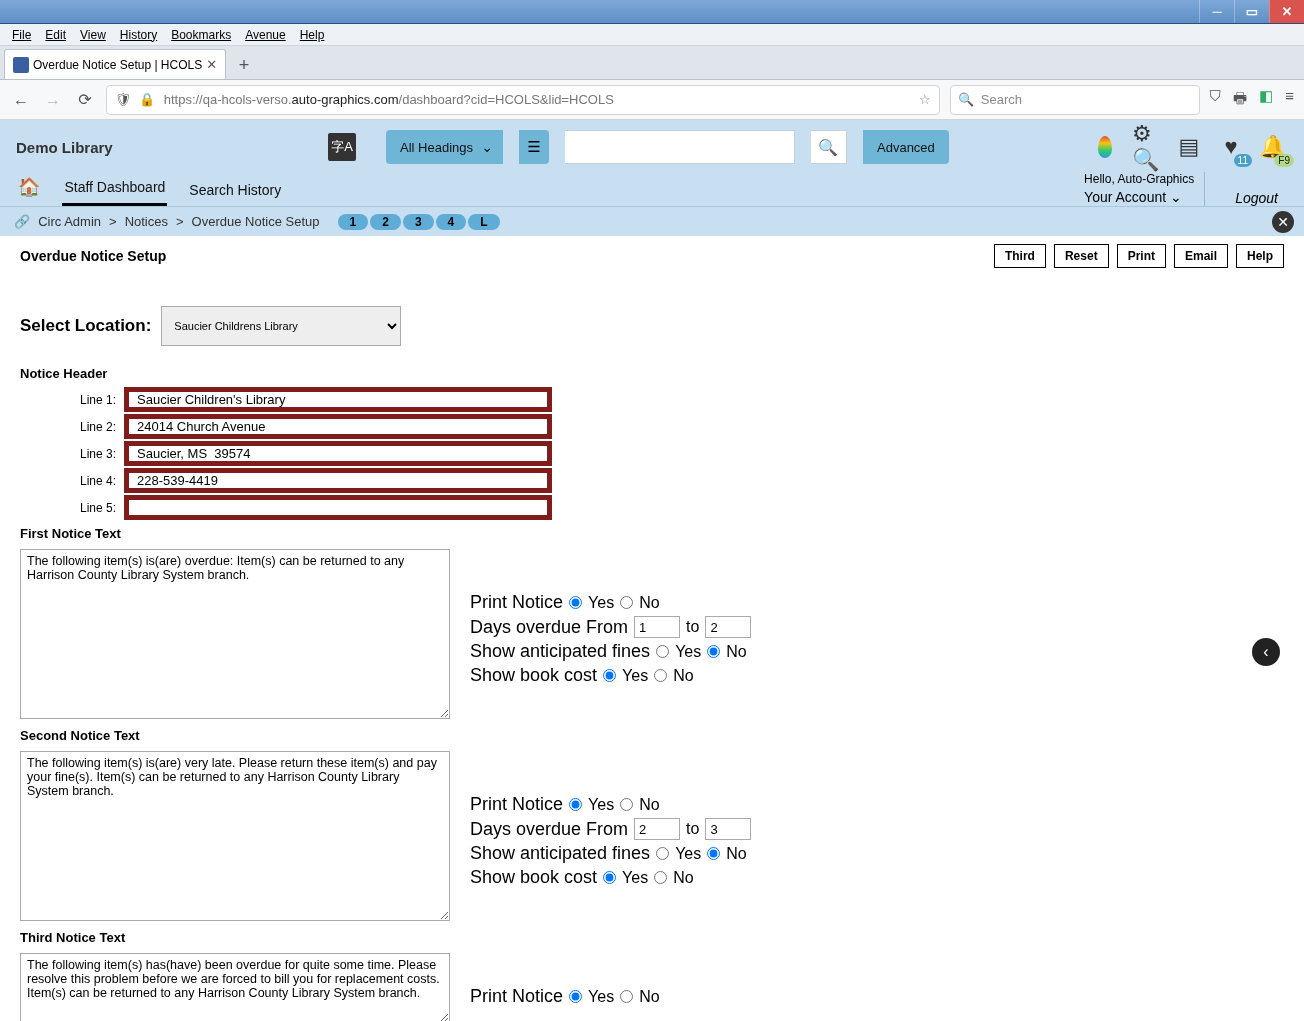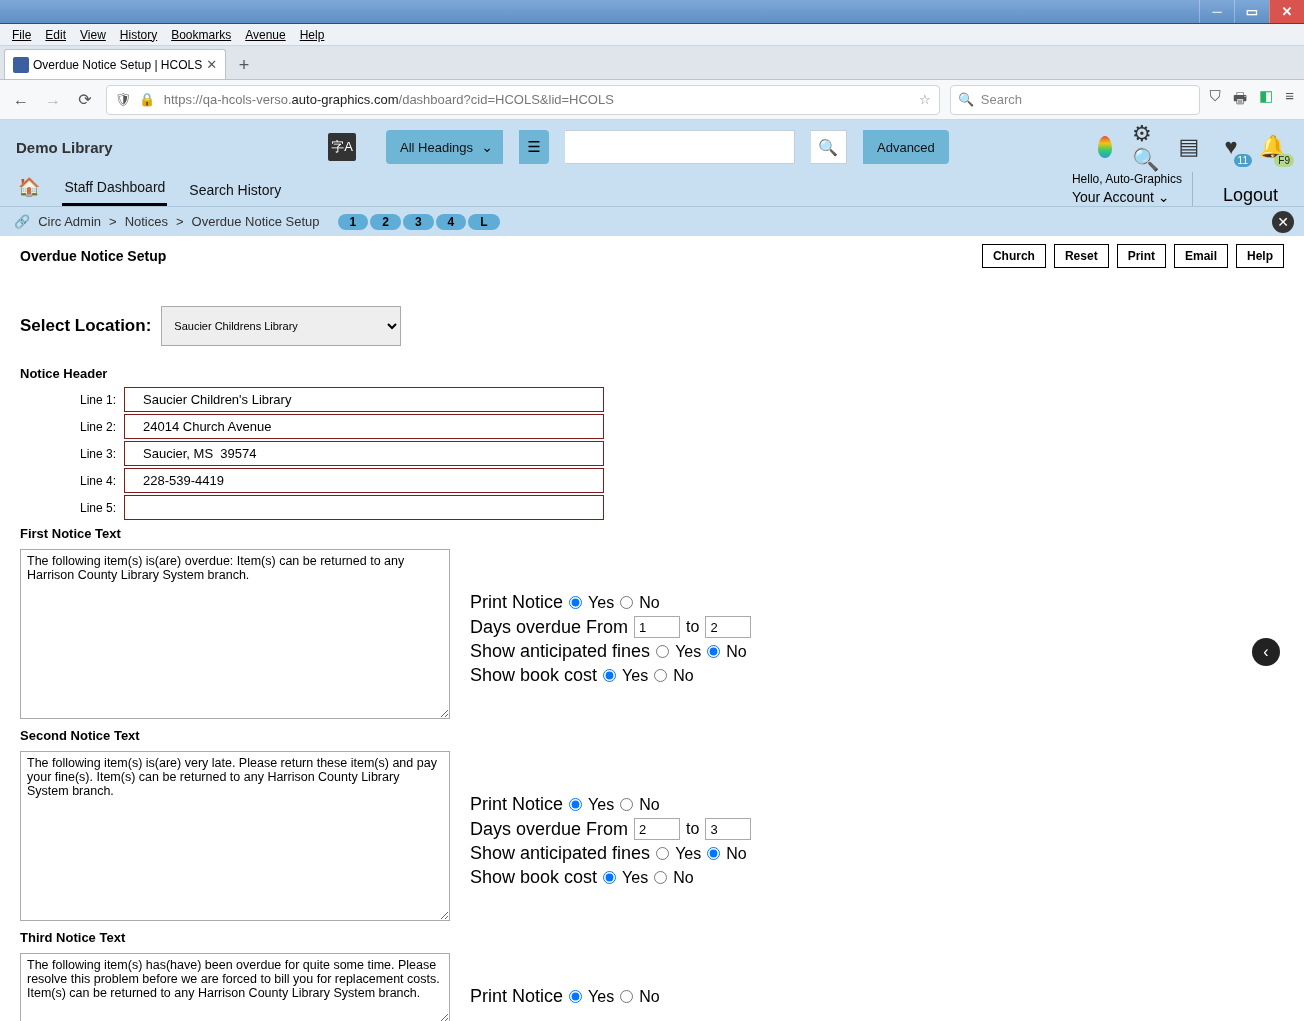--- a/index.html
+++ b/index.html
@@ -49,21 +49,21 @@
 .rainbow { background:linear-gradient(#e74c3c,#f1c40f,#2ecc71,#3498db); width:14px; height:22px; border-radius:50% 50% 50% 50% / 60% 60% 40% 40%; }
 .badge { position:absolute; top:-6px; right:-6px; background:#4aa0c8; color:#fff; font-size:10px; border-radius:8px; padding:1px 4px;margin-top:28px; }
 .badge-green { background:#b4d88a; color:#222; }
 
 .app-header-row2 { display:flex; align-items:flex-end; margin-top:6px; gap:20px; height:36px; }
 .nav-link { font-size:14px; color:#111; padding:8px 2px; }
 .nav-link.active { border-bottom:3px solid #000; font-weight:normal; }
 .home-icon { font-size:18px; }
 .account-block { margin-left:auto; text-align:left; font-size:12px; line-height:1.3; padding-right:10px; border-right:1px solid #9fb9cc; }
 .account-block .your-acct { font-size:14px; }
-.logout-link { font-size:18px; padding:0 10px; }
+.logout-link { font-size:14px; padding:0 10px;font-style:italic; }
 
 
 .breadcrumb { background:#c7dff0; border-top:1px solid #a9c6da; height:30px; display:flex; align-items:center; padding:0 14px; gap:8px; font-size:13px; color:#333; position:relative; }
 .step-pills { display:flex; gap:2px; margin-left:10px; }
 .pill { background:#5facd6; border-radius:10px; padding:1px 12px; font-size:12px; font-weight:bold; color:#000; }
 .close-circle { position:absolute; right:10px; width:22px; height:22px; background:#333; color:#fff; border-radius:50%; display:flex; align-items:center; justify-content:center; font-size:14px; }
 
 
 .page-toolbar { display:flex; align-items:center; padding:8px 20px; }
 .page-title { font-weight:bold; font-size:14px; }
@@ -77,21 +77,21 @@
 .content-scroll::-webkit-scrollbar-track { background:#f0f0f0; }
 .content-scroll::-webkit-scrollbar-thumb { background:#c0c0c0; border:1px solid #a0a0a0; }
 
 .loc-row { display:flex; align-items:center; gap:10px; margin:20px 0 20px; }
 .loc-label { font-weight:bold; font-size:17px; }
 .loc-select { height:40px; border:1px solid #aaa; padding:0 28px 0 8px; background:#eee; font-size:11px; width:240px; }
 
 .section-label { font-weight:bold; font-size:13px; margin:6px 0; }
 .form-row { display:flex; align-items:center; gap:8px; margin:2px 0; }
 .form-row label { width:96px; font-size:12px;text-align:right; }
-.form-row input[type=text] { width:480px; height:25px; border:1px solid #7f1d1d; padding:0 18px; font-size:13px; }
+.form-row input[type=text] { width:428px; height:25px; border:5px solid #7f1d1d; padding:0 8px; font-size:13px; }
 
 .notice-block { display:flex; gap:20px; margin-top:8px; align-items:flex-start; }
 .notice-left { width:430px; }
 .notice-left textarea { width:100%; height:170px; border:1px solid #aaa; padding:4px 6px; font-family:Arial; font-size:12.5px; resize:both; }
 .notice-right { padding-top:40px; font-size:16px; }
 .opt-row { display:flex; align-items:center; gap:6px; margin:3px 0; }
 .opt-row input[type=text] { width:46px; height:22px; border:1px solid #aaa; padding:0 4px; font-size:13px; }
 .rlabel { font-size:18px; }
 
 .side-arrow { position:absolute; right:24px; top:50%; width:28px; height:28px; background:#222; color:#fff; border-radius:50%; display:flex; align-items:center; justify-content:center; font-size:16px; transform:translateY(-50%); z-index:5; }
@@ -192,21 +192,21 @@
     <div class="pill">3</div>
     <div class="pill">4</div>
     <div class="pill">L</div>
   </div>
   <div class="close-circle">✕</div>
 </div>
 
 <div class="page-toolbar">
   <div class="page-title">Overdue Notice Setup</div>
   <div class="toolbar-btns">
-    <button>Church</button>
+    <button>Third</button>
     <button>Reset</button>
     <button>Print</button>
     <button>Email</button>
     <button>Help</button>
   </div>
 </div>
 
 <div class="content-wrap">
   <div class="side-arrow">‹</div>
   <div class="content-scroll">

